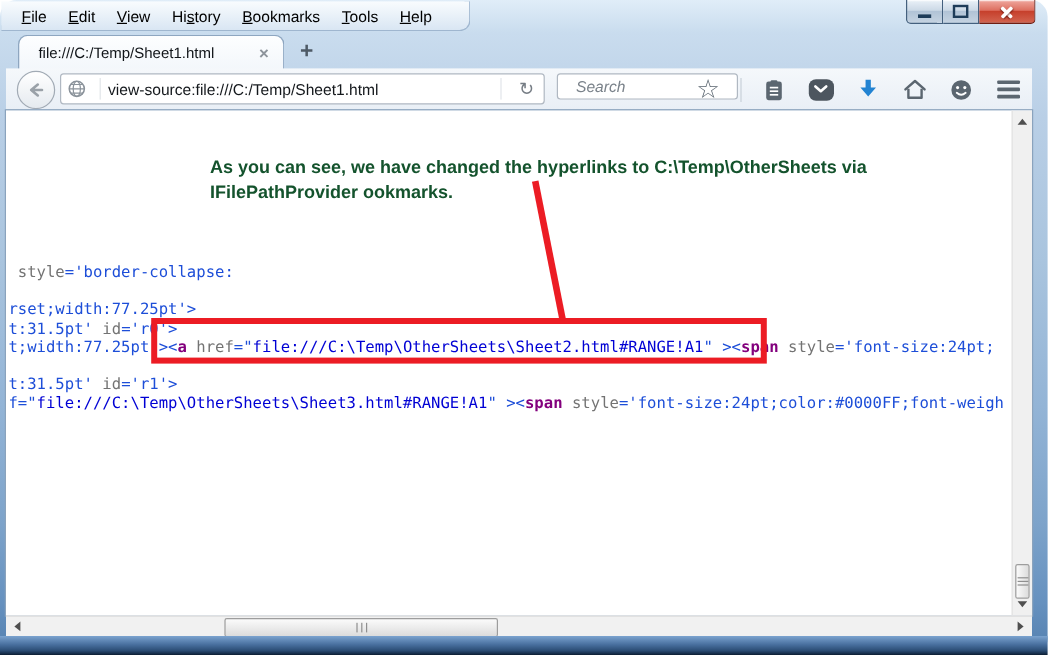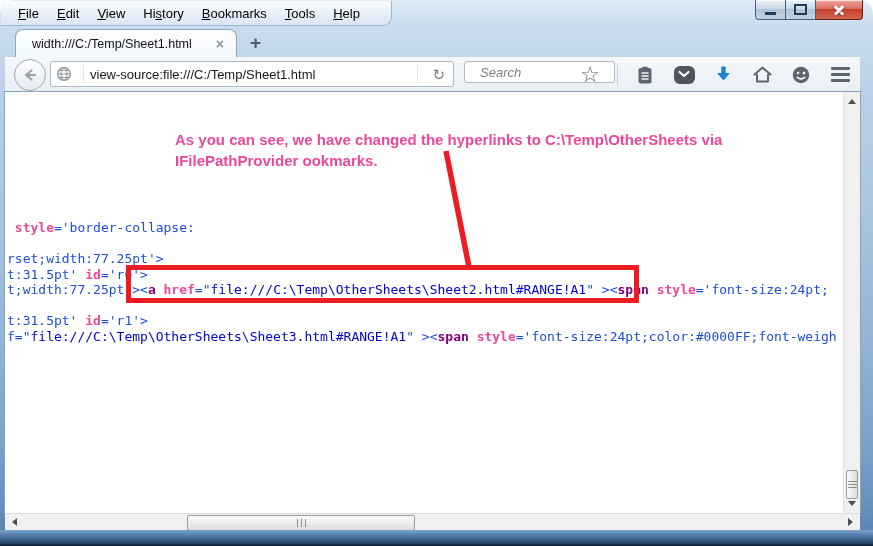--- a/index.html
+++ b/index.html
@@ -61,25 +61,25 @@
   .icon-sep{width:1px;height:20px;background:#c9d1da;}
   .star-glyph{font-size:22px;line-height:22px;color:#5b6670;}
   .pocket-badge{width:21px;height:18px;border-radius:6px;background:#4d565f;display:flex;align-items:center;justify-content:center;}
   .burger{display:flex;flex-direction:column;gap:3px;}
   .burger i{display:block;width:19px;height:3px;background:#5b6670;border-radius:1px;}
 
   
   .viewport{position:absolute;left:5px;right:13px;top:92px;height:421px;background:#fff;
     box-shadow:0 0 0 1px #8aa3bd;overflow:hidden;}
   .annotation{position:absolute;left:170px;top:37px;font-weight:bold;font-size:15px;line-height:21px;
-    color:#ec4899;white-space:nowrap;}
+    color:#14532d;white-space:nowrap;}
   .src{position:absolute;left:2px;top:128px;font:13px/15.5px "DejaVu Sans Mono","Liberation Mono",monospace;
     white-space:pre;}
   .src-line{height:15.5px;}
-  .sg-kw{font-weight:bold;color:#ec4899;}
+  .sg-kw{font-weight:normal;color:#737373;}
   .sg-val{color:#1d4ed8;}
   .sg-tag{color:#83007d;font-weight:bold;}
   .sg-link{color:#0000d4;}
   .sg-pl{color:#000;}
   .hlbox{position:absolute;left:121px;top:173px;width:513px;height:38px;box-sizing:border-box;
     border:5px solid #ec1c24;z-index:5;}
   .arrow-svg{position:absolute;left:0;top:0;width:100%;height:100%;pointer-events:none;z-index:6;}
 
   
   .vscroll{position:absolute;right:0;top:0;width:17px;height:100%;background:#f0f0f0;border-left:1px solid #e3e3e3;box-sizing:border-box;}
@@ -120,21 +120,21 @@
       </div>
     <div class="win-btn close">
         <div class="glyph-x">
           <i></i>
           <i></i>
         </div>
       </div>
   </div>
 
   <div class="tab">
-    <span class="tab-title">width:///C:/Temp/Sheet1.html</span>
+    <span class="tab-title">file:///C:/Temp/Sheet1.html</span>
     <span class="tab-close">×</span>
   </div>
   <div class="newtab">+</div>
 
   <div class="navbar">
     <div class="back-btn">
       <svg width="18" height="18" viewBox="0 0 18 18">
           <path d="M10.5 4.5 L5 9 L10.5 13.5 M5 9 H14" fill="none" stroke="#9aa1a8" stroke-width="2.2" stroke-linecap="round" stroke-linejoin="round"></path>
         </svg>
     </div>

